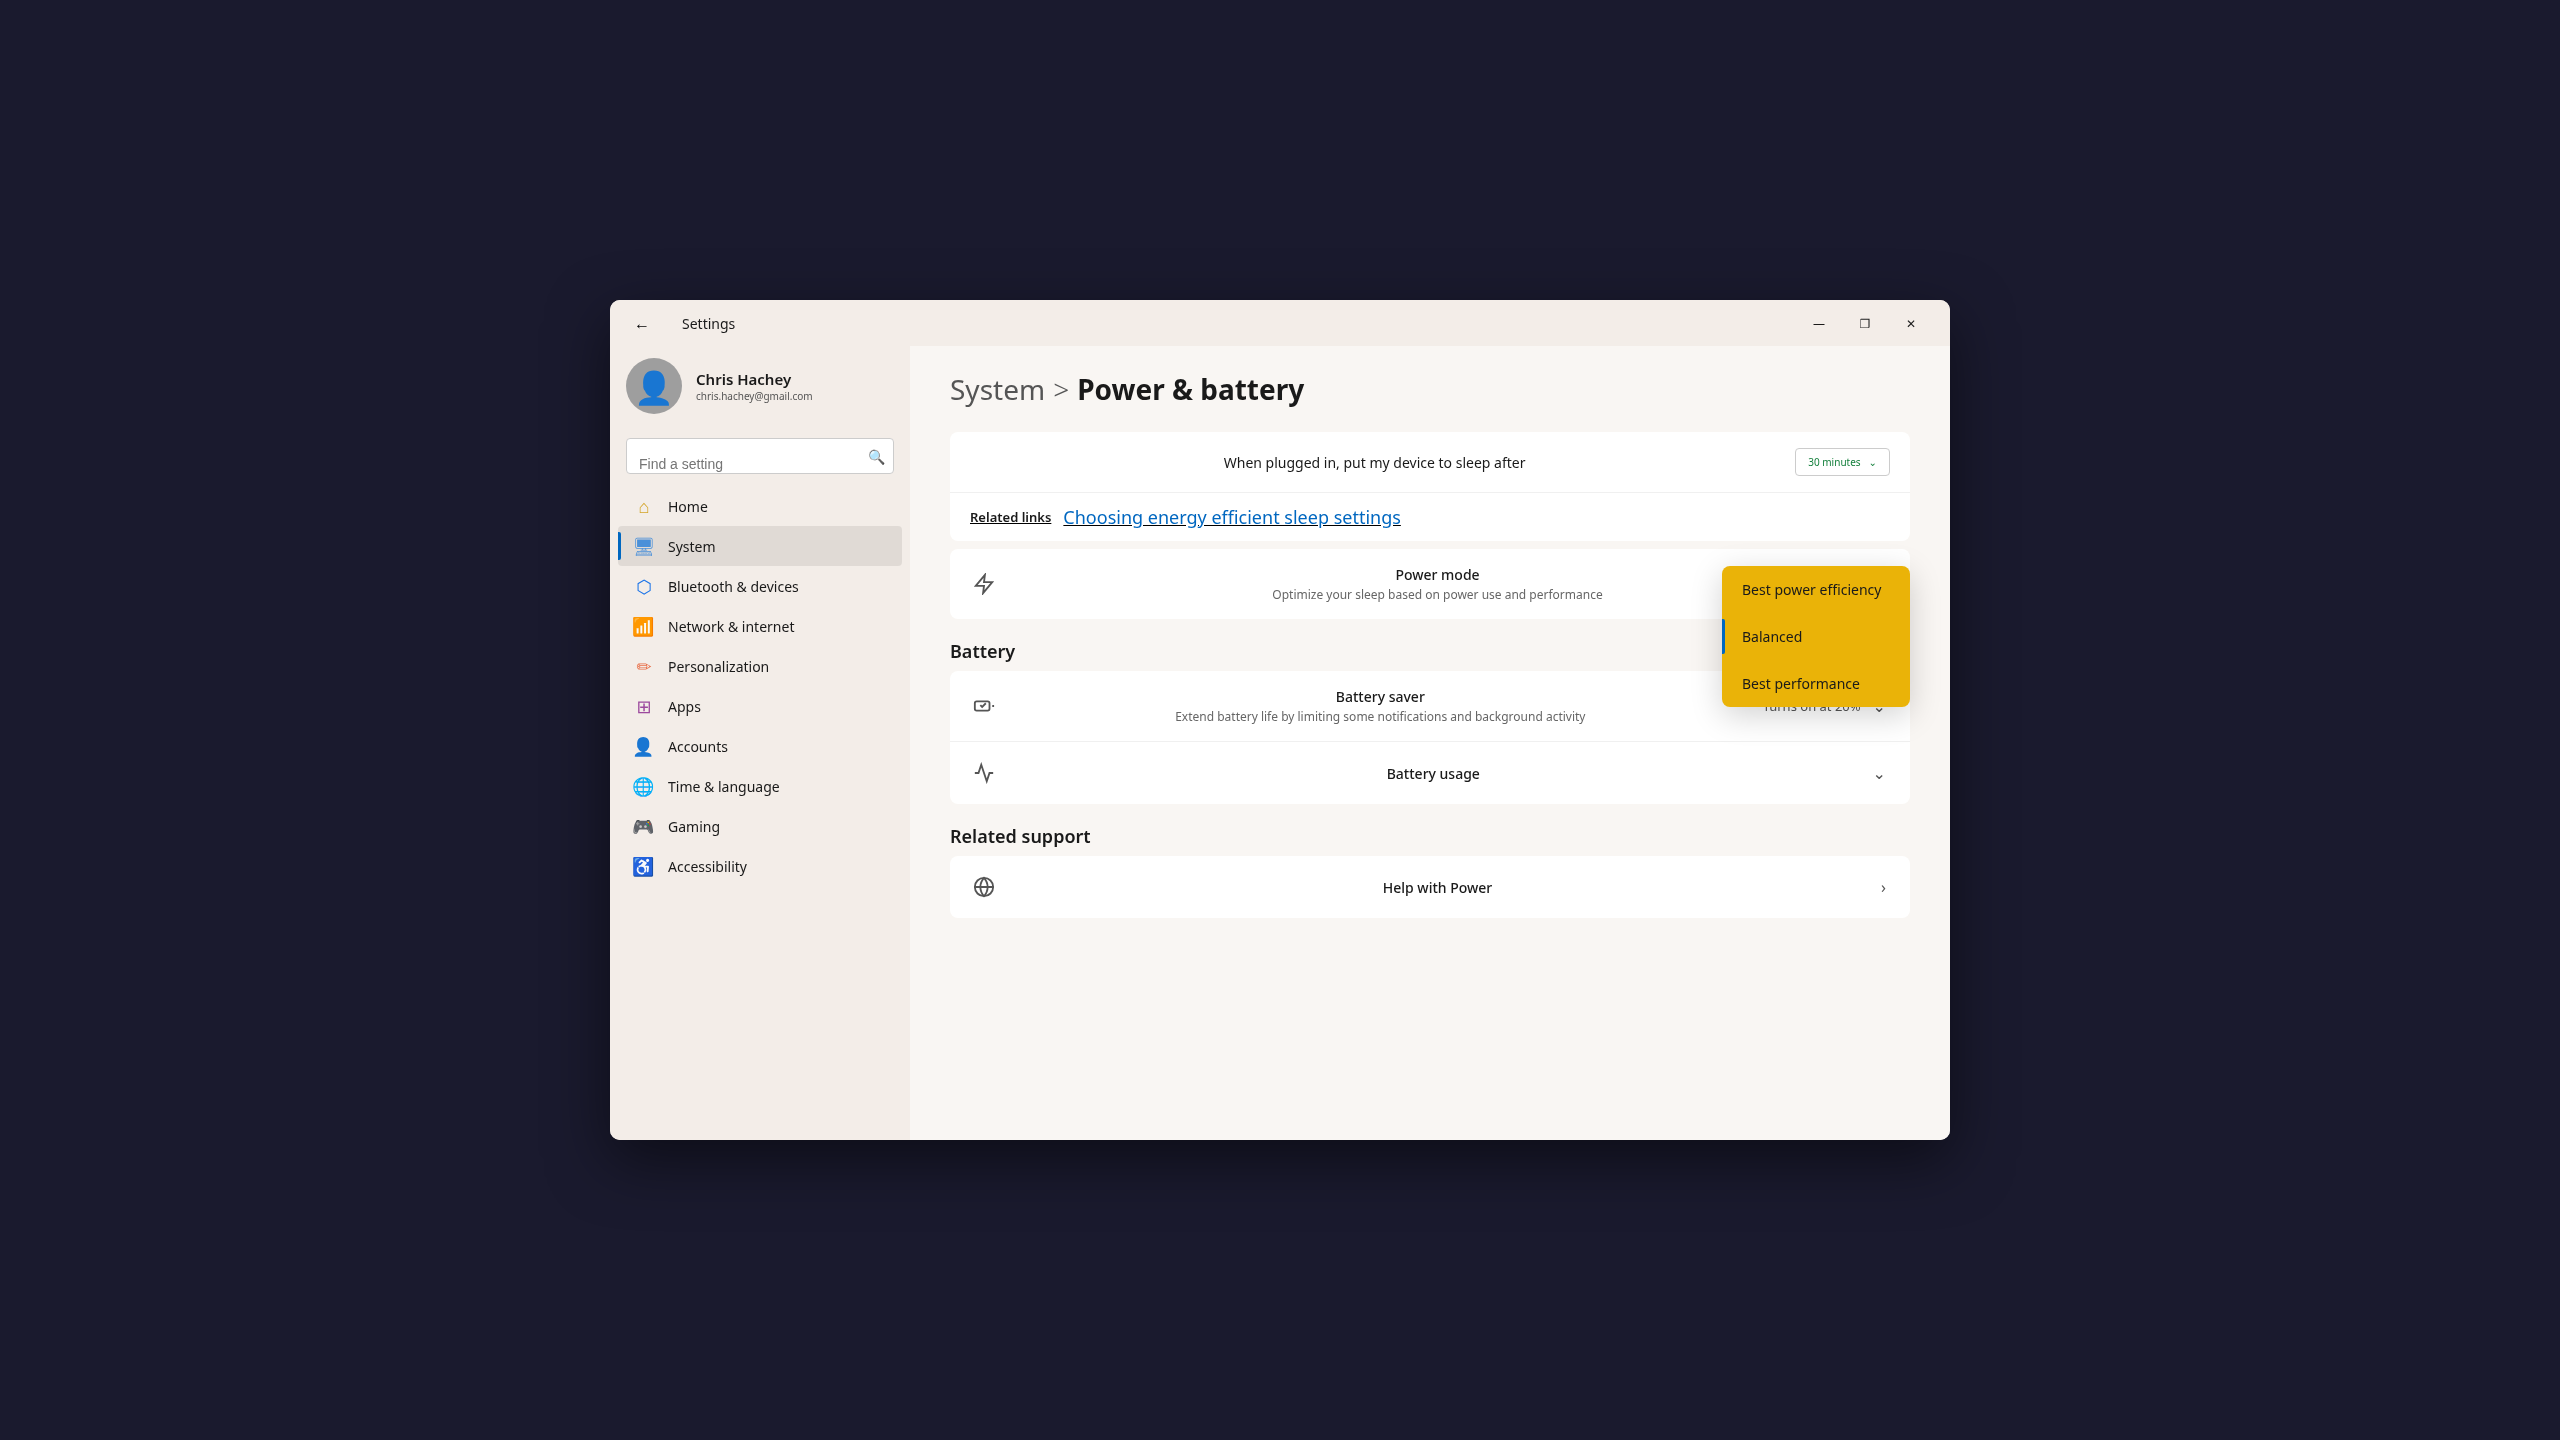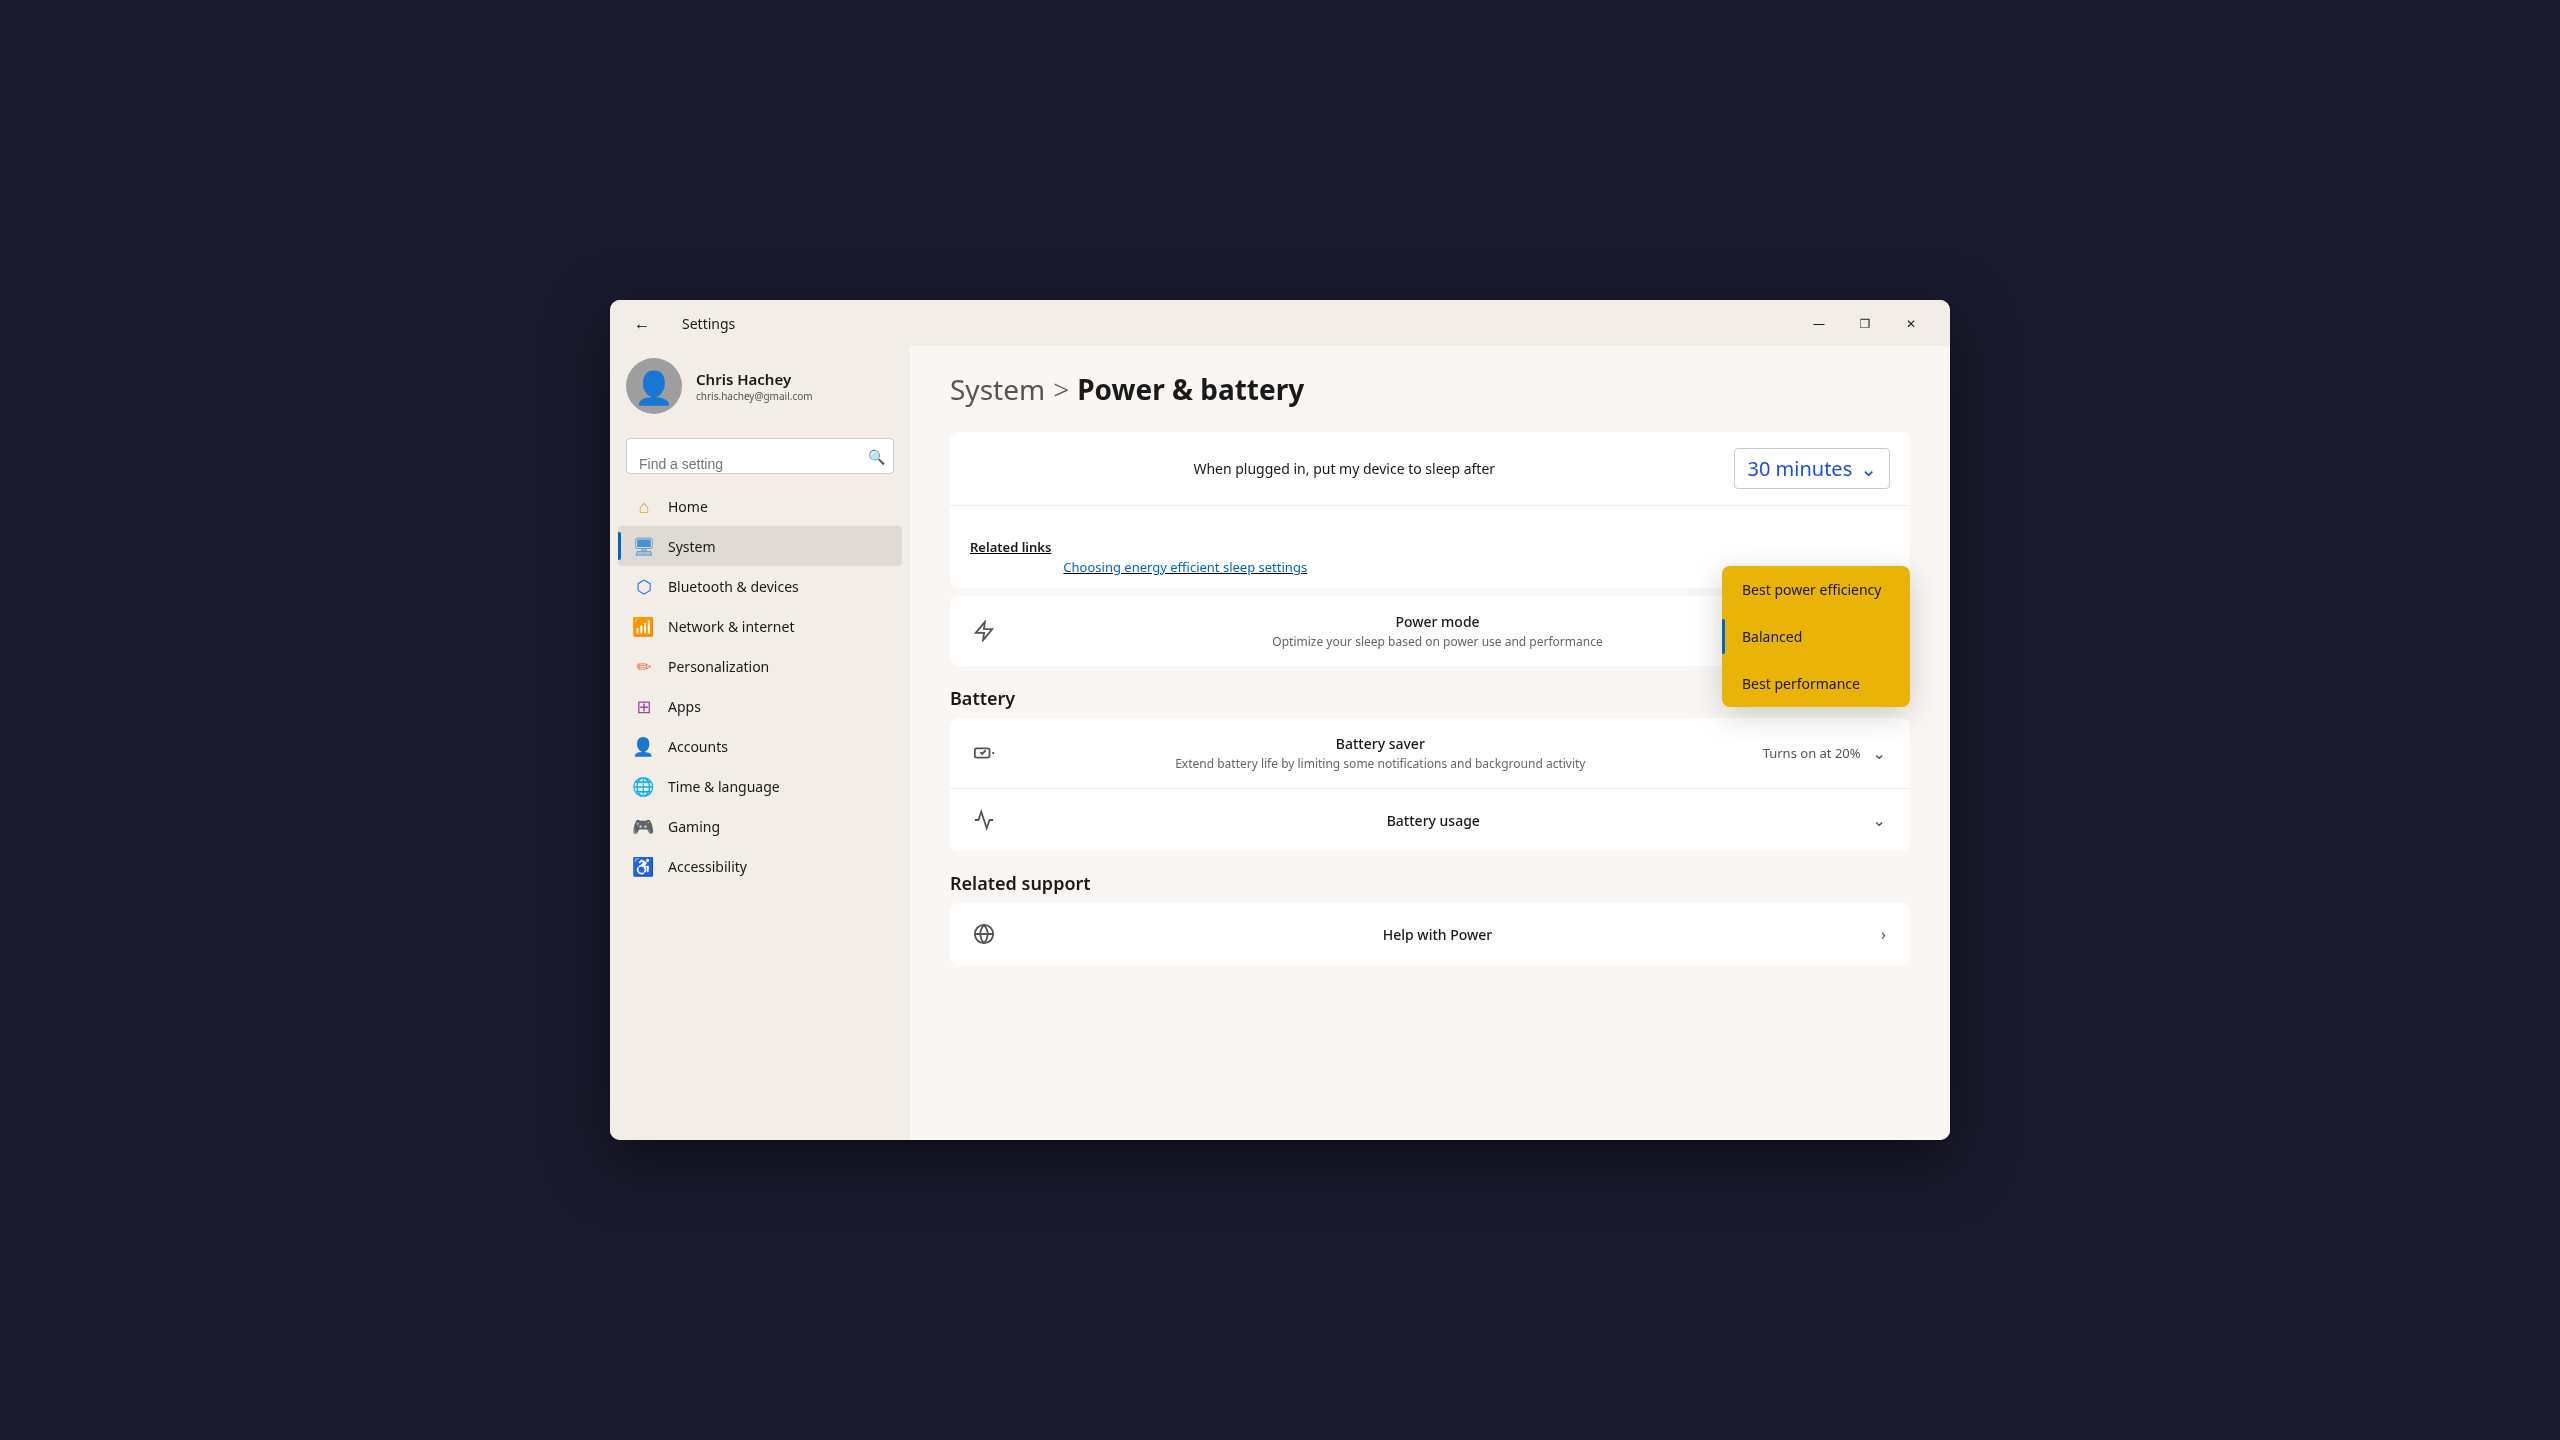--- a/index.html
+++ b/index.html
@@ -231,33 +231,33 @@
 
     .sleep-dropdown {
       display: flex;
       align-items: center;
       gap: 8px;
       background: white;
       border: 1px solid #ccc;
       border-radius: 4px;
       padding: 6px 12px;
       cursor: pointer;
-      font-size: 20px;
-      color: #1d4ed8;
+      font-size: 10px;
+      color: #15803d;
     }
 
     .related-links-row {
       display: flex;
       align-items: center;
       padding: 12px 20px;
       gap: 12px;
       text-decoration: underline;
     }
     .related-label { font-size: 13px; font-weight: 600; color: #1a1a1a; }
-    .related-link { font-size: 13px; color: #0067c0; cursor: pointer; text-decoration: none; margin-top: 40px; }
+    .related-link { font-size: 18px; color: #0067c0; cursor: pointer; text-decoration: none; }
 
     .section-title {
       font-size: 18px;
       font-weight: 600;
       color: #1a1a1a;
       margin: 20px 0 8px;
     }
 
     .turns-on-text {
       font-size: 13px;

